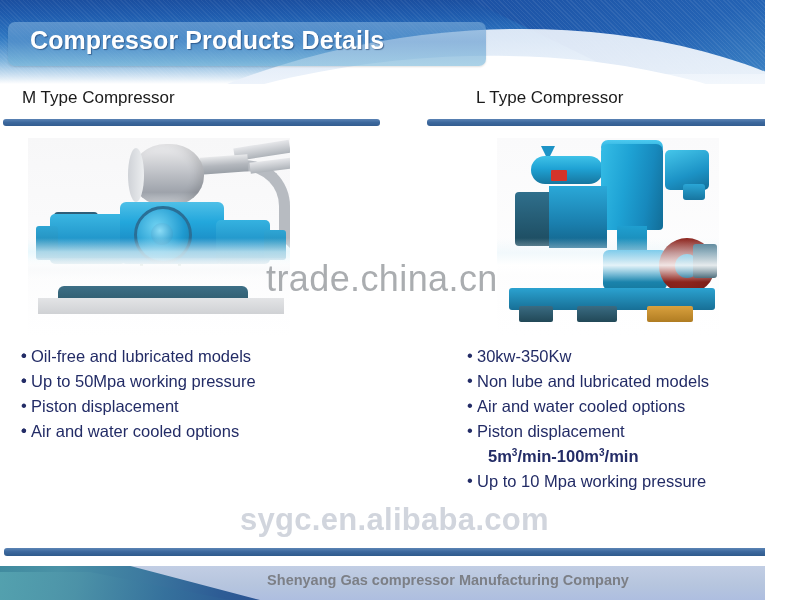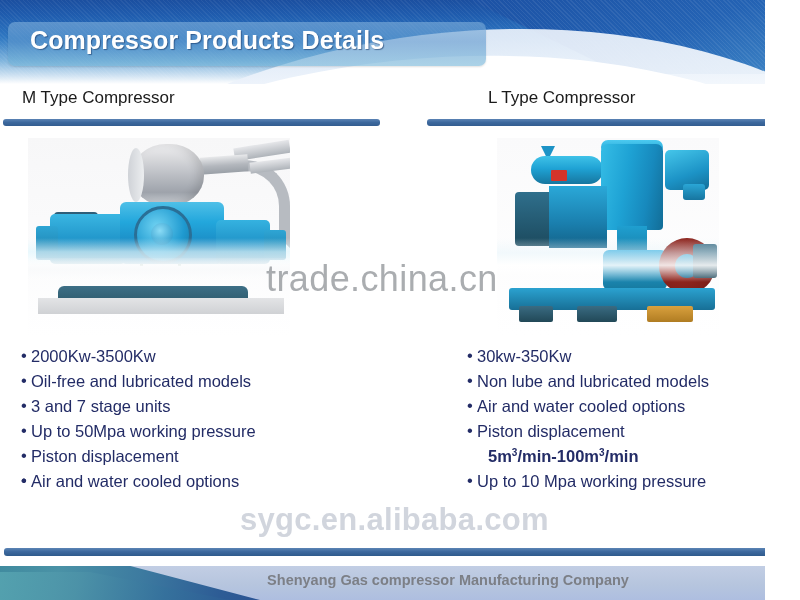--- a/index.html
+++ b/index.html
@@ -60,21 +60,21 @@
     text-shadow:1px 1px 1px rgba(20,50,95,0.55);
     white-space:nowrap;
   }
 
   
   .col-head{
     position:absolute;top:88px;
     font-size:17px;color:#1b1b1b;white-space:nowrap;
   }
   .col-head.left{left:22px;}
-  .col-head.right{left:488px;}
+  .col-head.right{left:476px;}
 
   .rule{
     position:absolute;top:119px;height:7px;border-radius:3px;
     background:linear-gradient(180deg,#5b83b4 0%,#3c689d 50%,#335d90 100%);
   }
   .rule.left{left:3px;width:377px;}
   .rule.right{left:427px;width:372px;}
 
   
   .photo{position:absolute;overflow:hidden;background:#ffffff;}
@@ -305,23 +305,23 @@
     <div class="pl-flange"></div>
     <div class="pl-smallblue" style="left:8px;top:88px;width:22px;height:34px;"></div>
     <div class="pl-smallblue" style="left:236px;top:92px;width:22px;height:30px;"></div>
     <div class="pl-darkbase"></div>
     <div class="pl-railbase"></div>
     <div class="pl-haze"></div>
     <div class="pl-haze2"></div>
   </div>
 
   <div class="bullets left">
-    <div class="li"><span class="dot">•</span><span>2000Kw-3500Kw</span></div>
+    <div class="li"><span class="dot">•</span></div>
     <div class="li"><span class="dot">•</span><span>Oil-free and lubricated models</span></div>
-    <div class="li"><span class="dot">•</span><span>3 and 7 stage units</span></div>
+    <div class="li"><span class="dot">•</span></div>
     <div class="li"><span class="dot">•</span><span>Up to 50Mpa working pressure</span></div>
     <div class="li"><span class="dot">•</span><span>Piston displacement</span></div>
     <div class="li"><span class="dot">•</span></div>
     <div class="li"><span class="dot">•</span><span>Air and water cooled options</span></div>
   </div>
 
   <div class="col-head right">L Type Compressor</div>
   <div class="rule right"></div>
 
   <div class="photo right">

